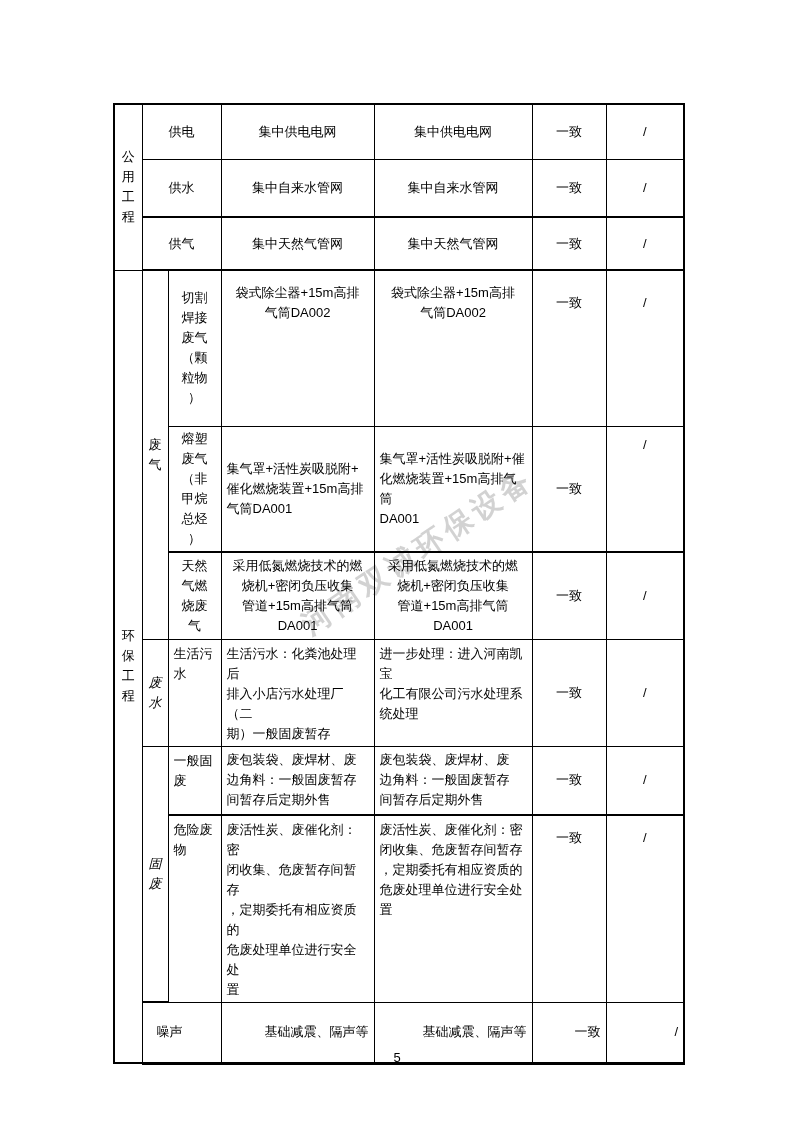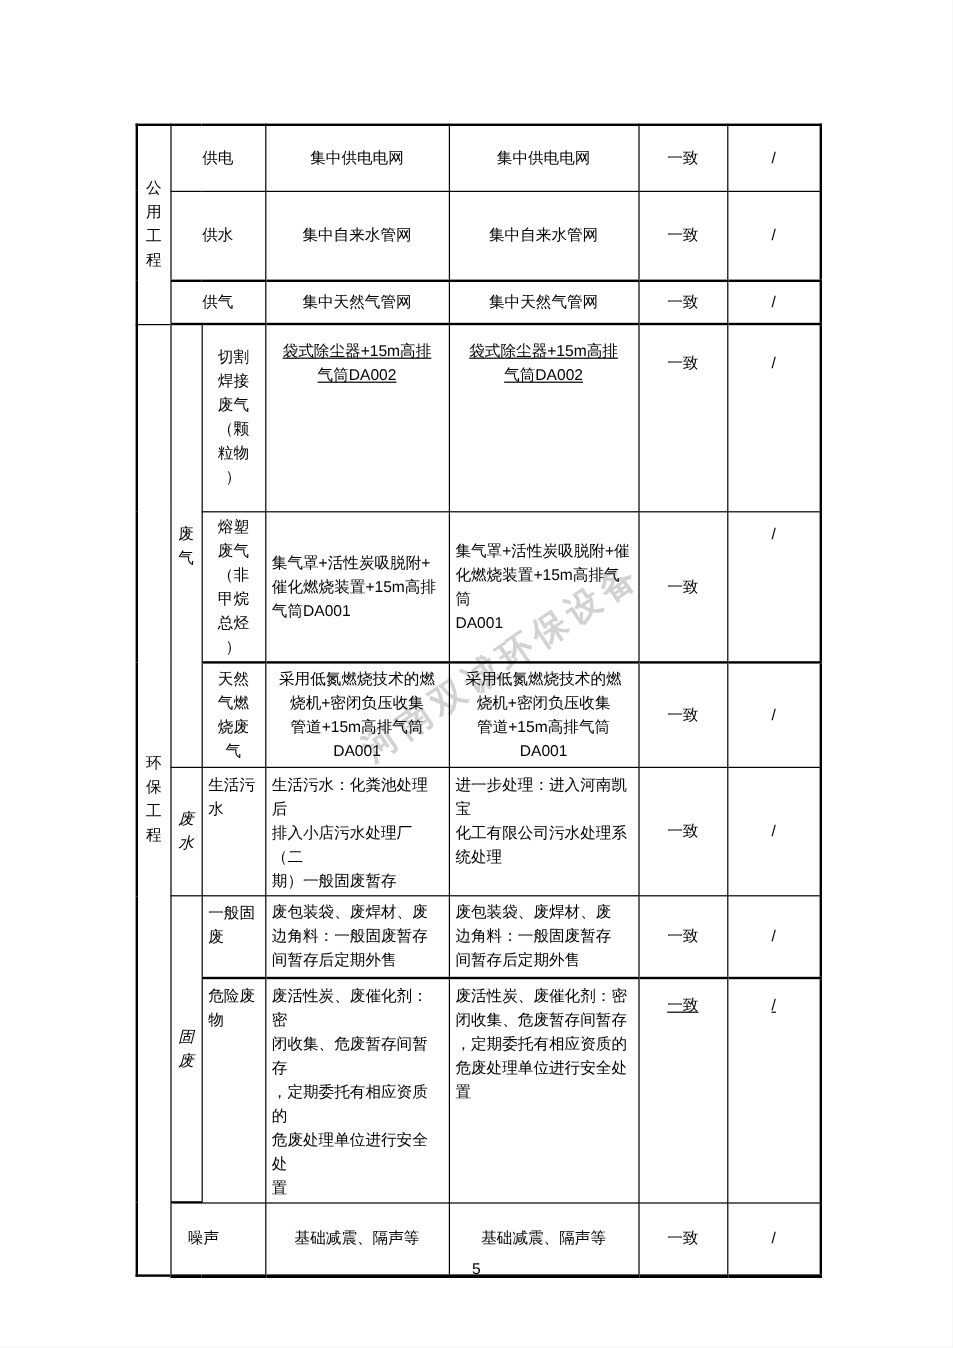--- a/index.html
+++ b/index.html
@@ -47,30 +47,30 @@
   }
   
   td.vhead{line-height:19px;padding:0;}
   
   td.sublabel{line-height:22px;padding:2px 2px;}
   
   td.group{padding:0;line-height:18px;letter-spacing:0;}
   td.group-top{vertical-align:top;padding-top:10px;font-style:italic;}
   
   .vtop{vertical-align:top !important;}
-  .pt12{padding-top:12px !important;text-decoration:underline;}
+  .pt12{padding-top:12px !important;}
   .pt22{padding-top:22px !important;}
   .pt8{padding-top:8px !important;}
   .pt4{padding-top:4px !important;margin-top:24px;}
   .tleft{text-align:left !important;}
   
   table.main{border:2px solid #000;}
   tr.bb2 td{border-bottom-width:2px;}
   td.bl2{border-left-width:3px;}
-  tr.last td{border-bottom-width:3px;}
+  tr.last td{border-bottom-width:3px;text-align:right;}
   .page-number{
     position:absolute;
     left:0;right:0;
     top:1050px;
     text-align:center;
     font-size:13px;
   }
 </style>
 </head>
 <body>
@@ -96,29 +96,29 @@
 用
 工
 程</td>
         <td colspan="2">供电</td>
         <td>集中供电电网</td>
         <td>集中供电电网</td>
         <td>一致</td>
         <td>/</td>
       </tr>
 
-      <tr style="height:75px" class="bb2">
+      <tr style="height:58px" class="bb2">
         <td colspan="2">供水</td>
         <td>集中自来水管网</td>
         <td>集中自来水管网</td>
         <td>一致</td>
         <td>/</td>
       </tr>
 
-      <tr style="height:36px" class="bb2">
+      <tr style="height:53px" class="bb2">
         <td colspan="2">供气</td>
         <td class="bl2">集中天然气管网</td>
         <td>集中天然气管网</td>
         <td>一致</td>
         <td>/</td>
       </tr>
 
       <tr style="height:156px">
         <td class="vhead" rowspan="7">环
 保

